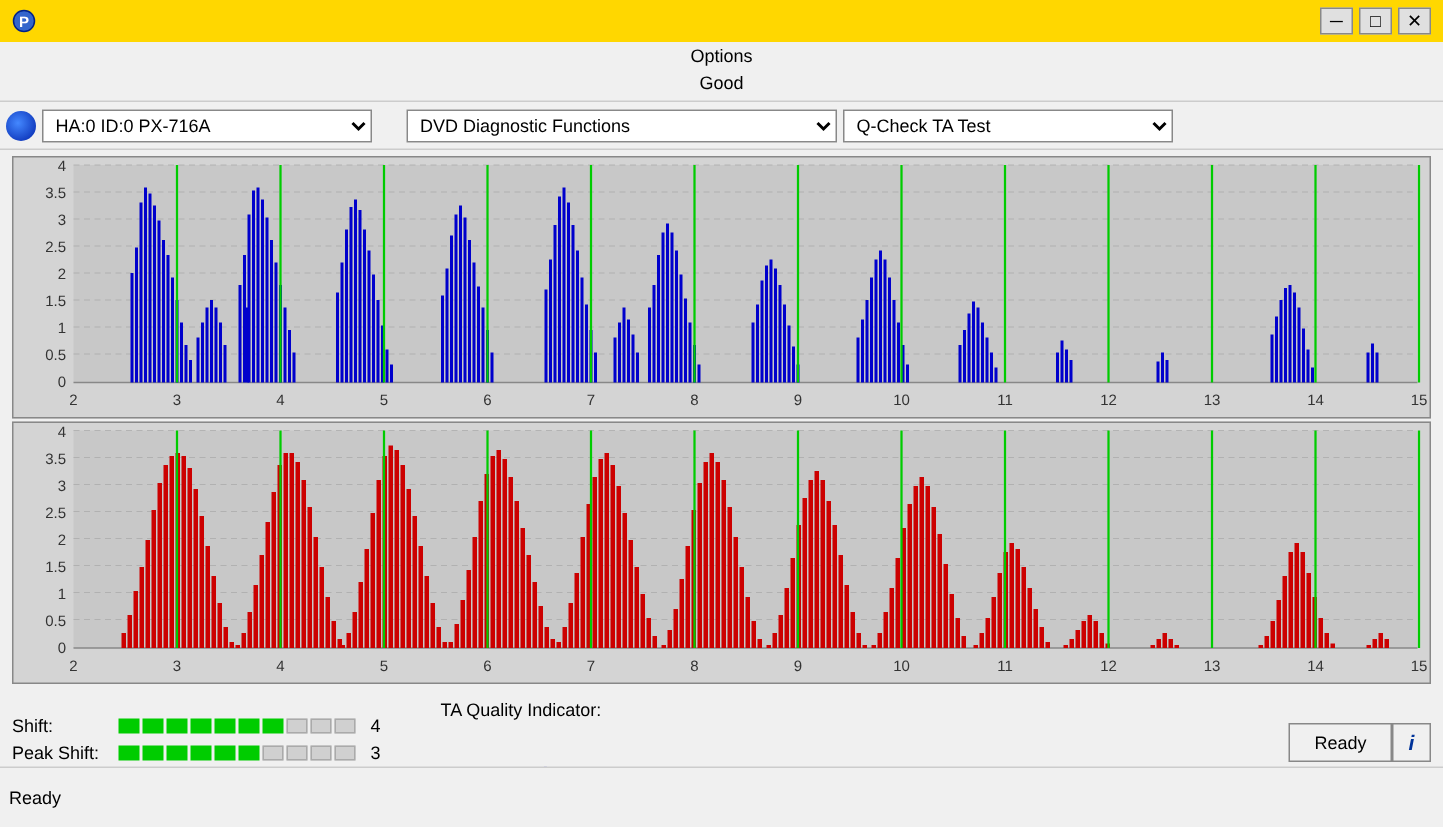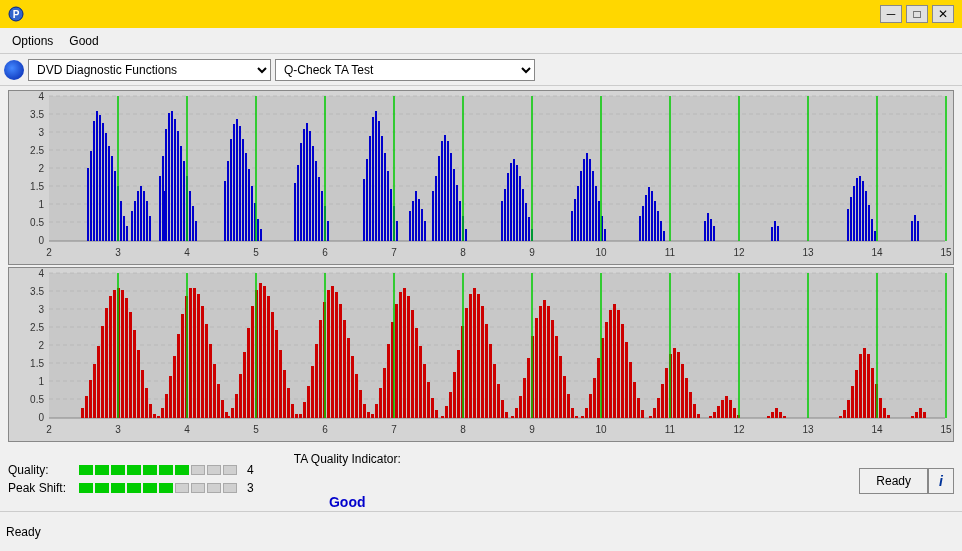--- a/index.html
+++ b/index.html
@@ -45,25 +45,26 @@
       background: #e0e0e0;
       cursor: pointer;
       display: flex;
       align-items: center;
       justify-content: center;
       font-size: 12px;
       color: #000;
     }
     #menu-bar {
       background: #f0f0f0;
-      height: 26px;
+      height: 40px;
       display: flex;
       align-items: center;
       padding: 0 4px;
       border-bottom: 1px solid #ccc;
+      flex-direction: column;
     }
     .menu-item {
       padding: 2px 8px;
       cursor: pointer;
       font-size: 12px;
     }
     #toolbar {
       background: #f0f0f0;
       height: 32px;
       display: flex;
@@ -81,22 +82,22 @@
     }
     .toolbar-select {
       height: 22px;
       border: 1px solid #888;
       background: white;
       font-size: 12px;
       padding: 0 4px;
       cursor: pointer;
     }
     #drive-select { width: 220px; }
-    #function-select { width: 243px; }
-    #test-select { width: 260px; }
+    #function-select { width: 287px; margin-left: 19px; }
+    #test-select { width: 220px; }
     #charts-area {
       background: #f0f0f0;
       padding: 4px 8px;
       display: flex;
       flex-direction: column;
       gap: 0px;
     }
     .chart-container {
       background: #d4d4d4;
       border: 1px solid #888;
@@ -214,20 +215,23 @@
   </div>
 </div>
 
 <div id="menu-bar">
   <span class="menu-item">Options</span>
   <span class="menu-item">Good</span>
 </div>
 
 <div id="toolbar">
   <div class="toolbar-globe"></div>
+  <select class="toolbar-select" id="drive-select">
+    <option>HA:0 ID:0  PX-716A</option>
+  </select>
   <select class="toolbar-select" id="function-select">
     <option>DVD Diagnostic Functions</option>
   </select>
   <select class="toolbar-select" id="test-select">
     <option>Q-Check TA Test</option>
   </select>
 </div>
 
 <div id="charts-area">
 
@@ -750,21 +754,21 @@
       </g>
       <line x1="937" y1="5" x2="937" y2="150" stroke="#00cc00" stroke-width="1.5"></line>
     </svg>
   </div>
 </div>
 
 <div id="bottom-row">
   <div id="metrics-area">
 
     <div class="metric-row">
-      <span class="metric-label">Quality:</span>
+      <span class="metric-label">Shift:</span>
       <div class="progress-bar-container">
         <div class="progress-segment"></div>
         <div class="progress-segment"></div>
         <div class="progress-segment"></div>
         <div class="progress-segment"></div>
         <div class="progress-segment"></div>
         <div class="progress-segment"></div>
         <div class="progress-segment"></div>
         <div class="progress-segment empty"></div>
         <div class="progress-segment empty"></div>

